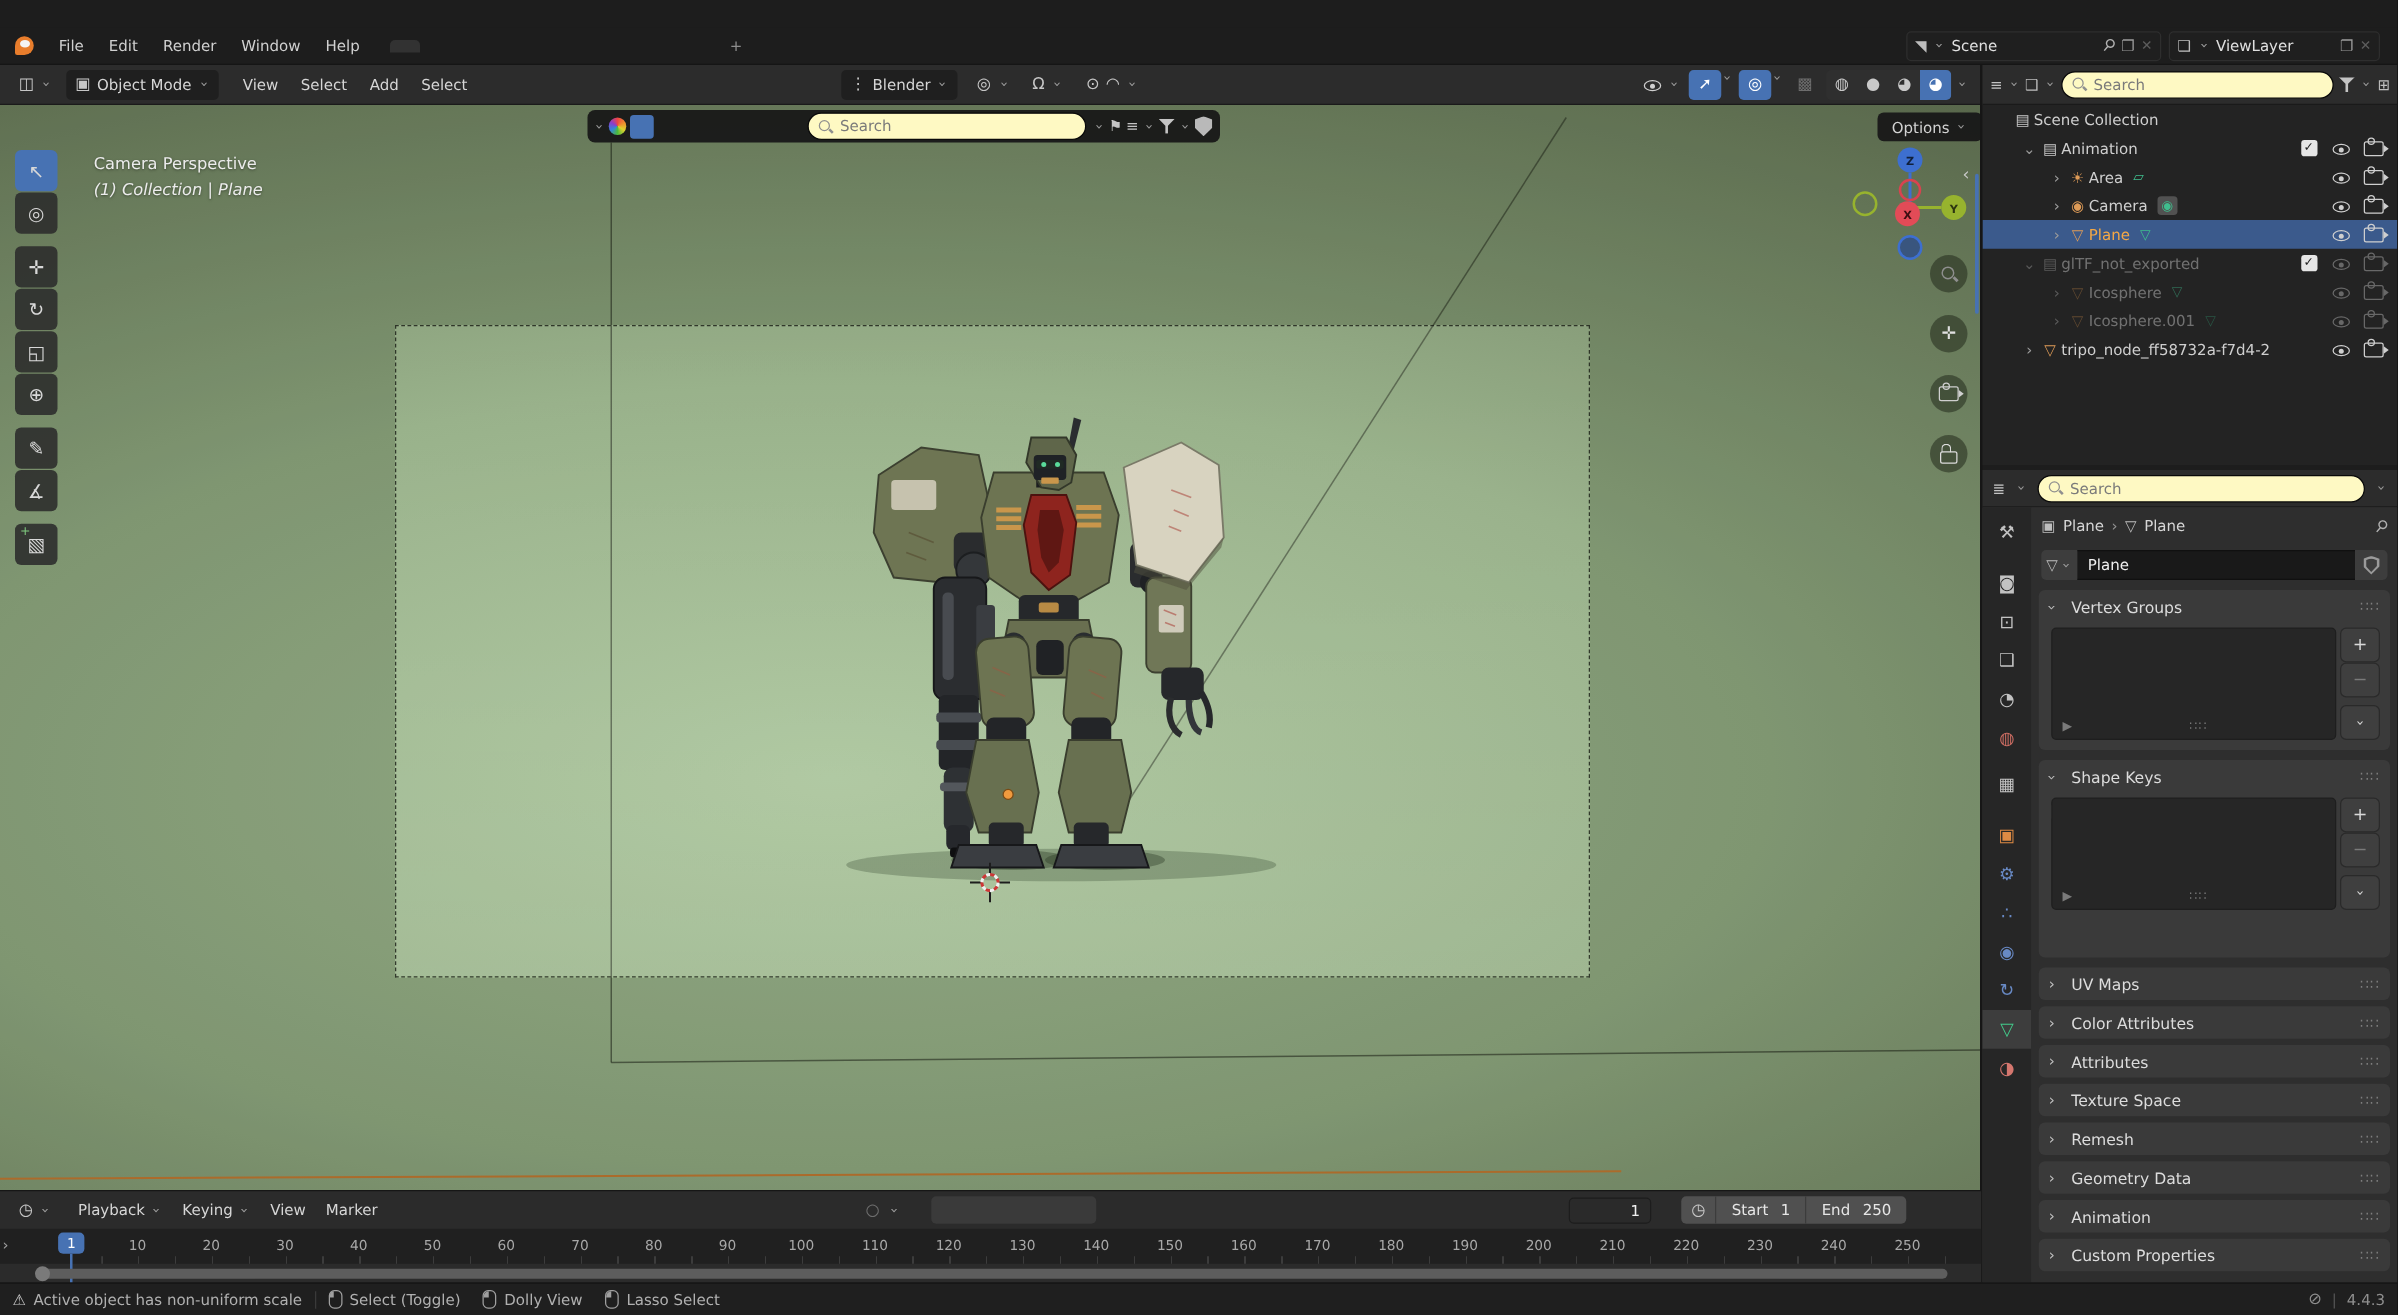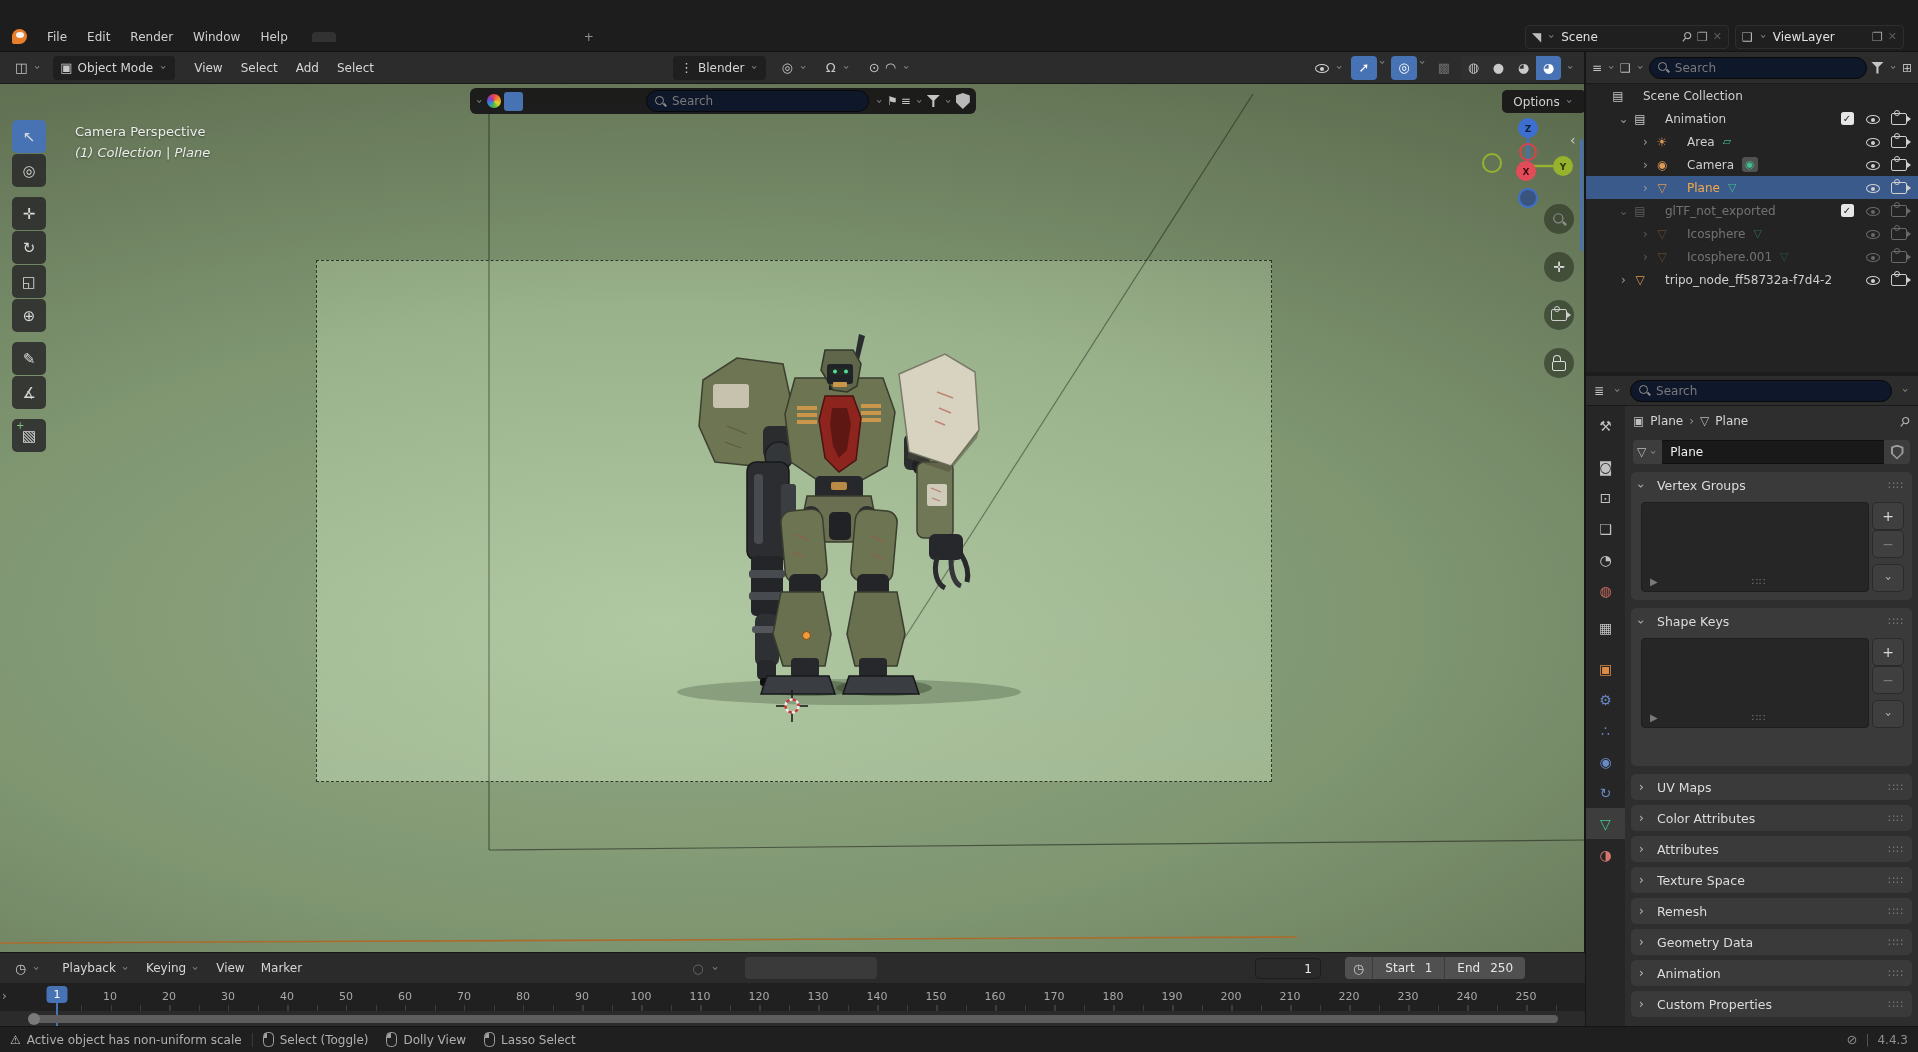--- a/index.html
+++ b/index.html
@@ -39,21 +39,21 @@
   .shade-btn{width:25px;height:24px;display:flex;align-items:center;justify-content:center;color:#c9c9c9;font-size:13px;}
   .shade-btn.on{background:#4772b3;color:#fff;}
   
   .viewport{left:0;top:84px;width:1585px;height:868px;overflow:hidden;background:radial-gradient(125% 95% at 42% 62%, #a9c49a 0%, #93ad84 38%, #6d7f5e 74%, #4c5942 100%);}
   .camframe{position:absolute;left:316px;top:176px;width:954px;height:520px;border:1px dashed rgba(22,26,18,0.8);box-shadow:0 0 0 2000px rgba(26,32,20,0.16);background:linear-gradient(180deg,rgba(255,255,255,0.05),rgba(255,255,255,0.10));}
   .vp-label{position:absolute;color:#ececec;font-size:13px;text-shadow:0 1px 2px rgba(20,25,15,0.5);}
   .shelf{position:absolute;left:470px;top:4px;width:506px;height:26px;background:rgba(24,24,24,0.95);border-radius:6px;display:flex;align-items:center;padding:0 4px;box-sizing:border-box;gap:3px;}
   .rainbow{width:14px;height:14px;border-radius:50%;background:conic-gradient(#e44,#ee8a2e,#ded22f,#4cbb3c,#3386d8,#8a3ccc,#e44);}
   .shelf-ic{width:19px;height:19px;display:flex;align-items:center;justify-content:center;border-radius:3px;color:#bdbdbd;font-size:12px;}
   .shelf-ic.active{background:#4772b3;color:#fff;}
-  .searchbox{display:flex;align-items:center;background:#0f172a;border:1px solid #090909;border-radius:11px;height:20px;padding:0 8px;gap:6px;color:#7a7a7a;}
+  .searchbox{display:flex;align-items:center;background:#fef9c3;border:1px solid #090909;border-radius:11px;height:20px;padding:0 8px;gap:6px;color:#7a7a7a;}
   .magico{width:11px;height:11px;position:relative;flex:none;}
   .magico::before{content:"";position:absolute;left:0;top:0;width:7px;height:7px;border:1.5px solid #8f8f8f;border-radius:50%;}
   .magico::after{content:"";position:absolute;left:8px;top:8px;width:4px;height:1.5px;background:#8f8f8f;transform:rotate(45deg);}
   .flagico{color:#c4c4c4;font-size:12px;}
   .listico{color:#c4c4c4;font-size:12px;}
   .funnelico{display:inline-block;width:13px;height:12px;clip-path:polygon(0 0,100% 0,58% 46%,58% 100%,42% 100%,42% 46%);background:#c4c4c4;}
   .shieldico{display:inline-block;width:14px;height:16px;clip-path:polygon(50% 0,100% 16%,100% 58%,50% 100%,0 58%,0 16%);background:#b9b9b9;position:relative;}
   .options-btn{position:absolute;left:1502px;top:6px;width:84px;height:23px;background:rgba(24,24,24,0.95);border-radius:5px;display:flex;align-items:center;justify-content:center;gap:5px;color:#d2d2d2;}
   .toolbar{position:absolute;left:12px;top:36px;width:36px;display:flex;flex-direction:column;}
   .tool-btn{width:34px;height:33px;margin-bottom:1px;background:#2b2b2bE0;border-radius:5px;display:flex;align-items:center;justify-content:center;color:#d8d8d8;font-size:15px;position:relative;}
@@ -75,21 +75,21 @@
   
   .right-divider{left:1584px;top:52px;width:2px;height:974px;background:#161616;}
   .outliner-hdr{left:1586px;top:52px;width:332px;height:32px;background:#2c2c2c;border-bottom:1px solid #1a1a1a;box-sizing:border-box;display:flex;align-items:center;padding:0 6px;gap:4px;}
   .outliner{left:1586px;top:84px;width:332px;height:288px;background:#232323;overflow:hidden;}
   .o-row{display:flex;align-items:center;height:23px;padding-left:calc(8px + var(--ind,0)*22px);position:relative;}
   .o-row.selected{background:#3b5a8c;}
   .o-row.dim .o-label,.o-row.dim .o-icon,.o-row.dim .o-dicon,.o-row.dim .o-arrow{opacity:0.45;}
   .o-row.dim .eyeico,.o-row.dim .camico{opacity:0.4;}
   .o-arrow{width:15px;color:#9a9a9a;font-size:12px;text-align:center;}
   .o-icon{width:18px;text-align:center;font-size:12px;}
-  .o-label{margin-left:16px;color:#cfcfcf;white-space:nowrap;}
+  .o-label{margin-left:0;color:#cfcfcf;white-space:nowrap;}
   .o-dicon{margin-left:8px;font-size:11px;}
   .o-row.dbox .o-dicon{background:#515151;border-radius:3px;padding:1px 3px;}
   .o-ctl{position:absolute;display:flex;align-items:center;justify-content:center;width:18px;}
   .o-chk{right:62px;}
   .o-eye{right:36px;}
   .o-cam{right:10px;}
   .o-row .o-chk{display:none;}
   .o-row.has-chk .o-chk{display:flex;}
   .chkbox{width:13px;height:13px;background:#e6e6e6;border-radius:2.5px;color:#1d1d1d;font-size:10px;font-weight:bold;line-height:13px;text-align:center;}
   .chkbox.empty{background:#545454;}

